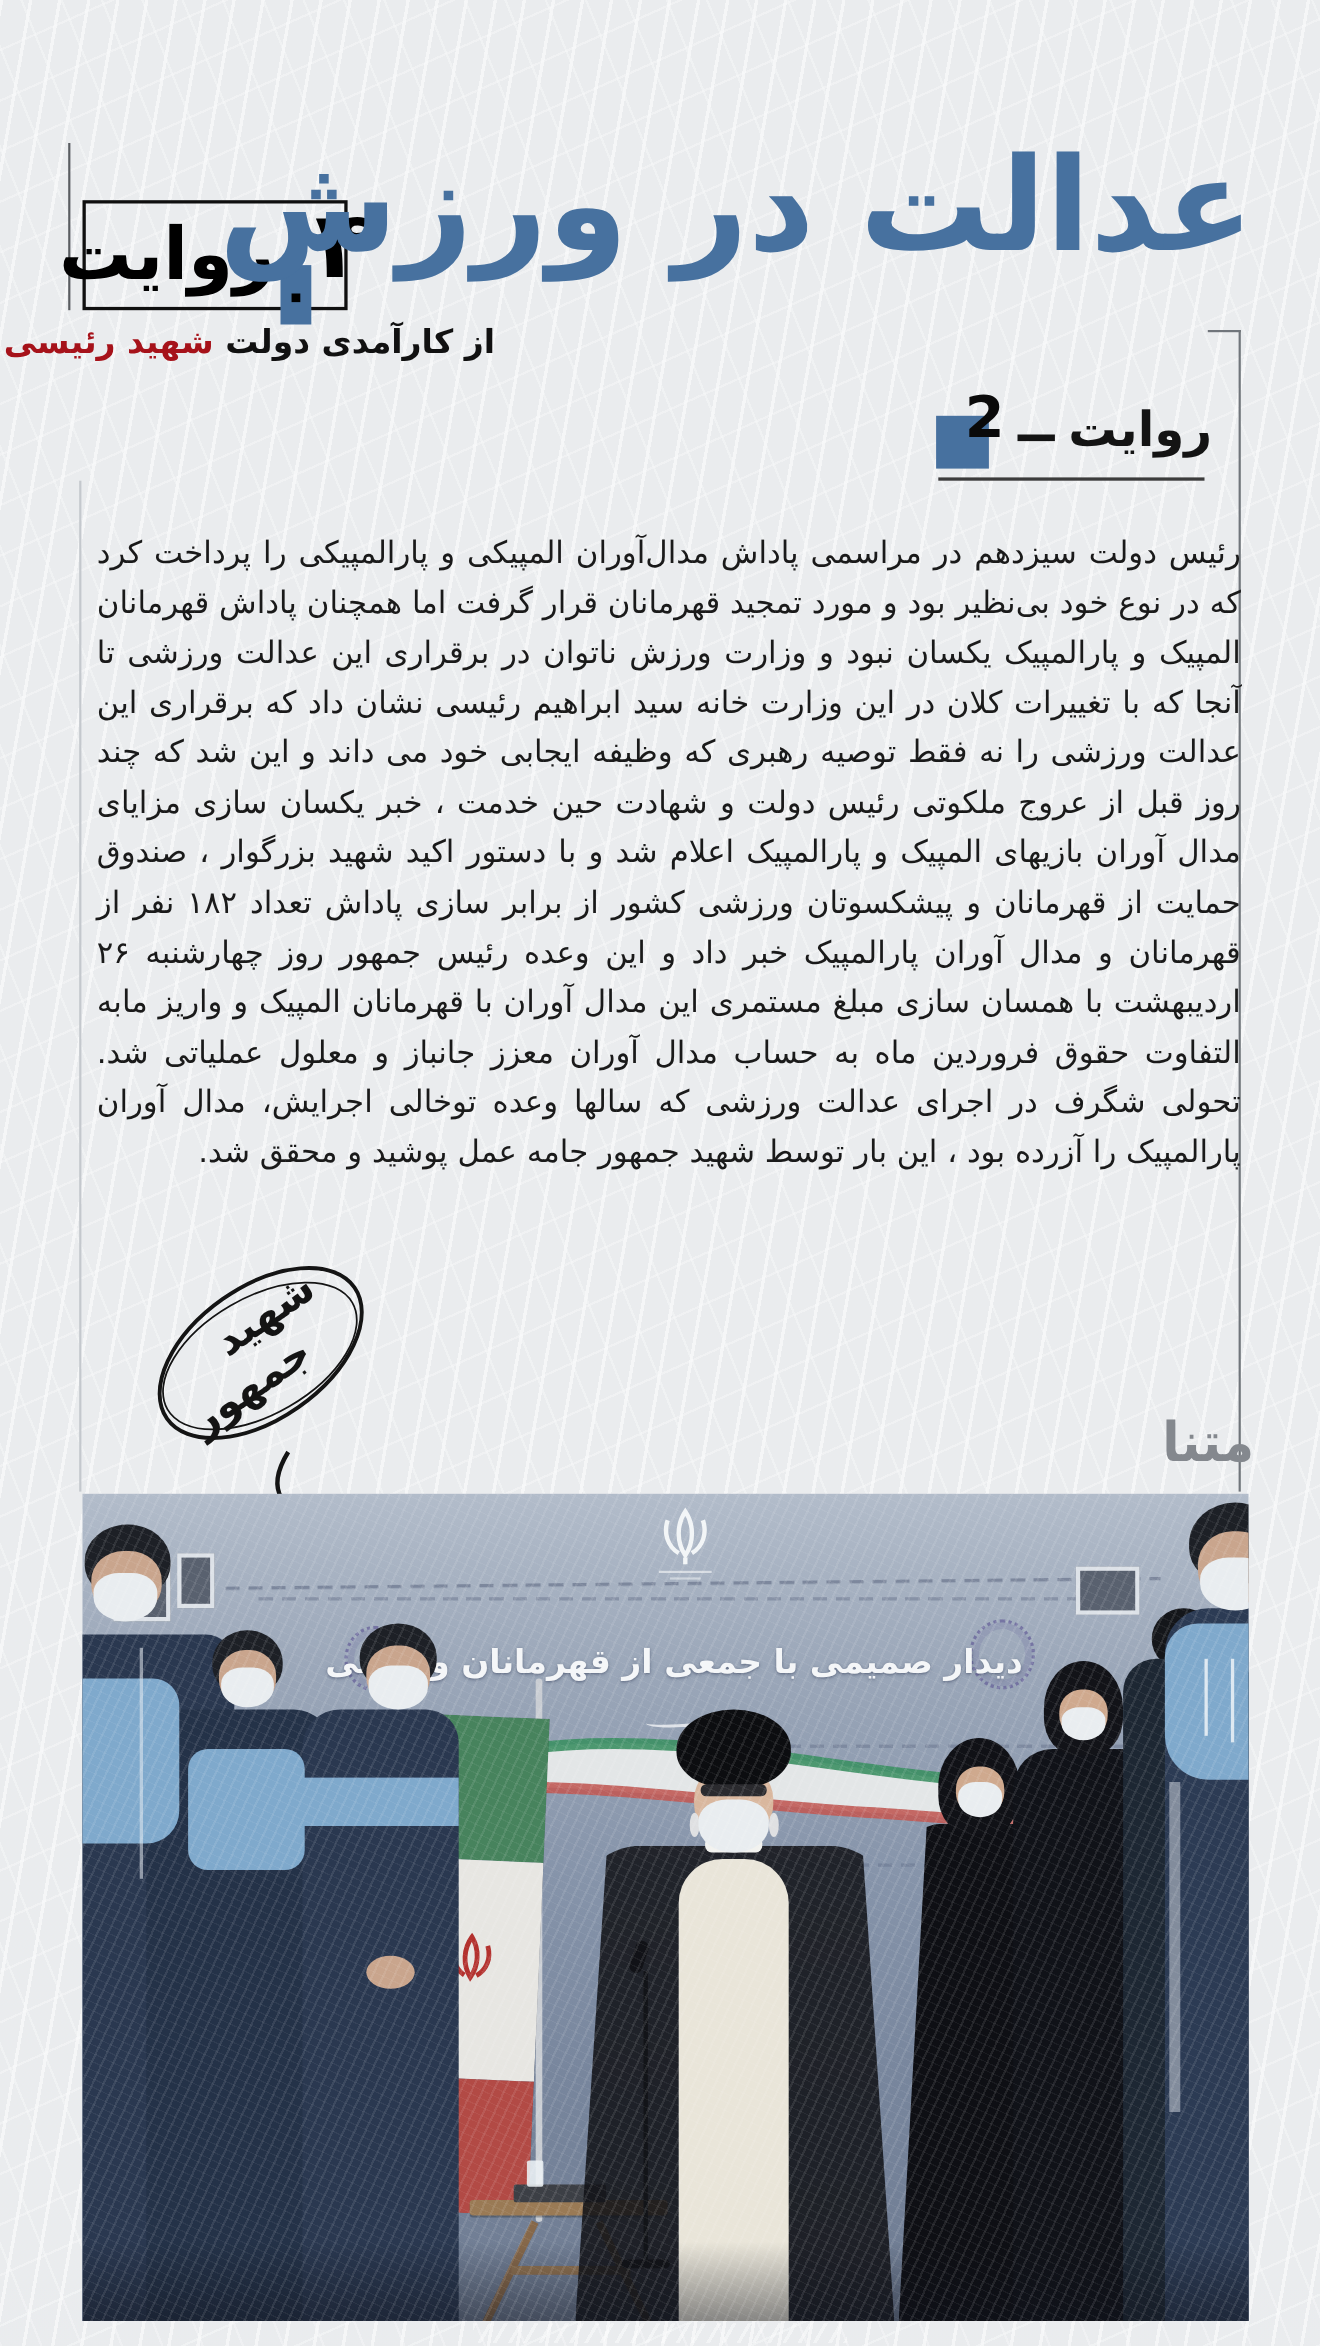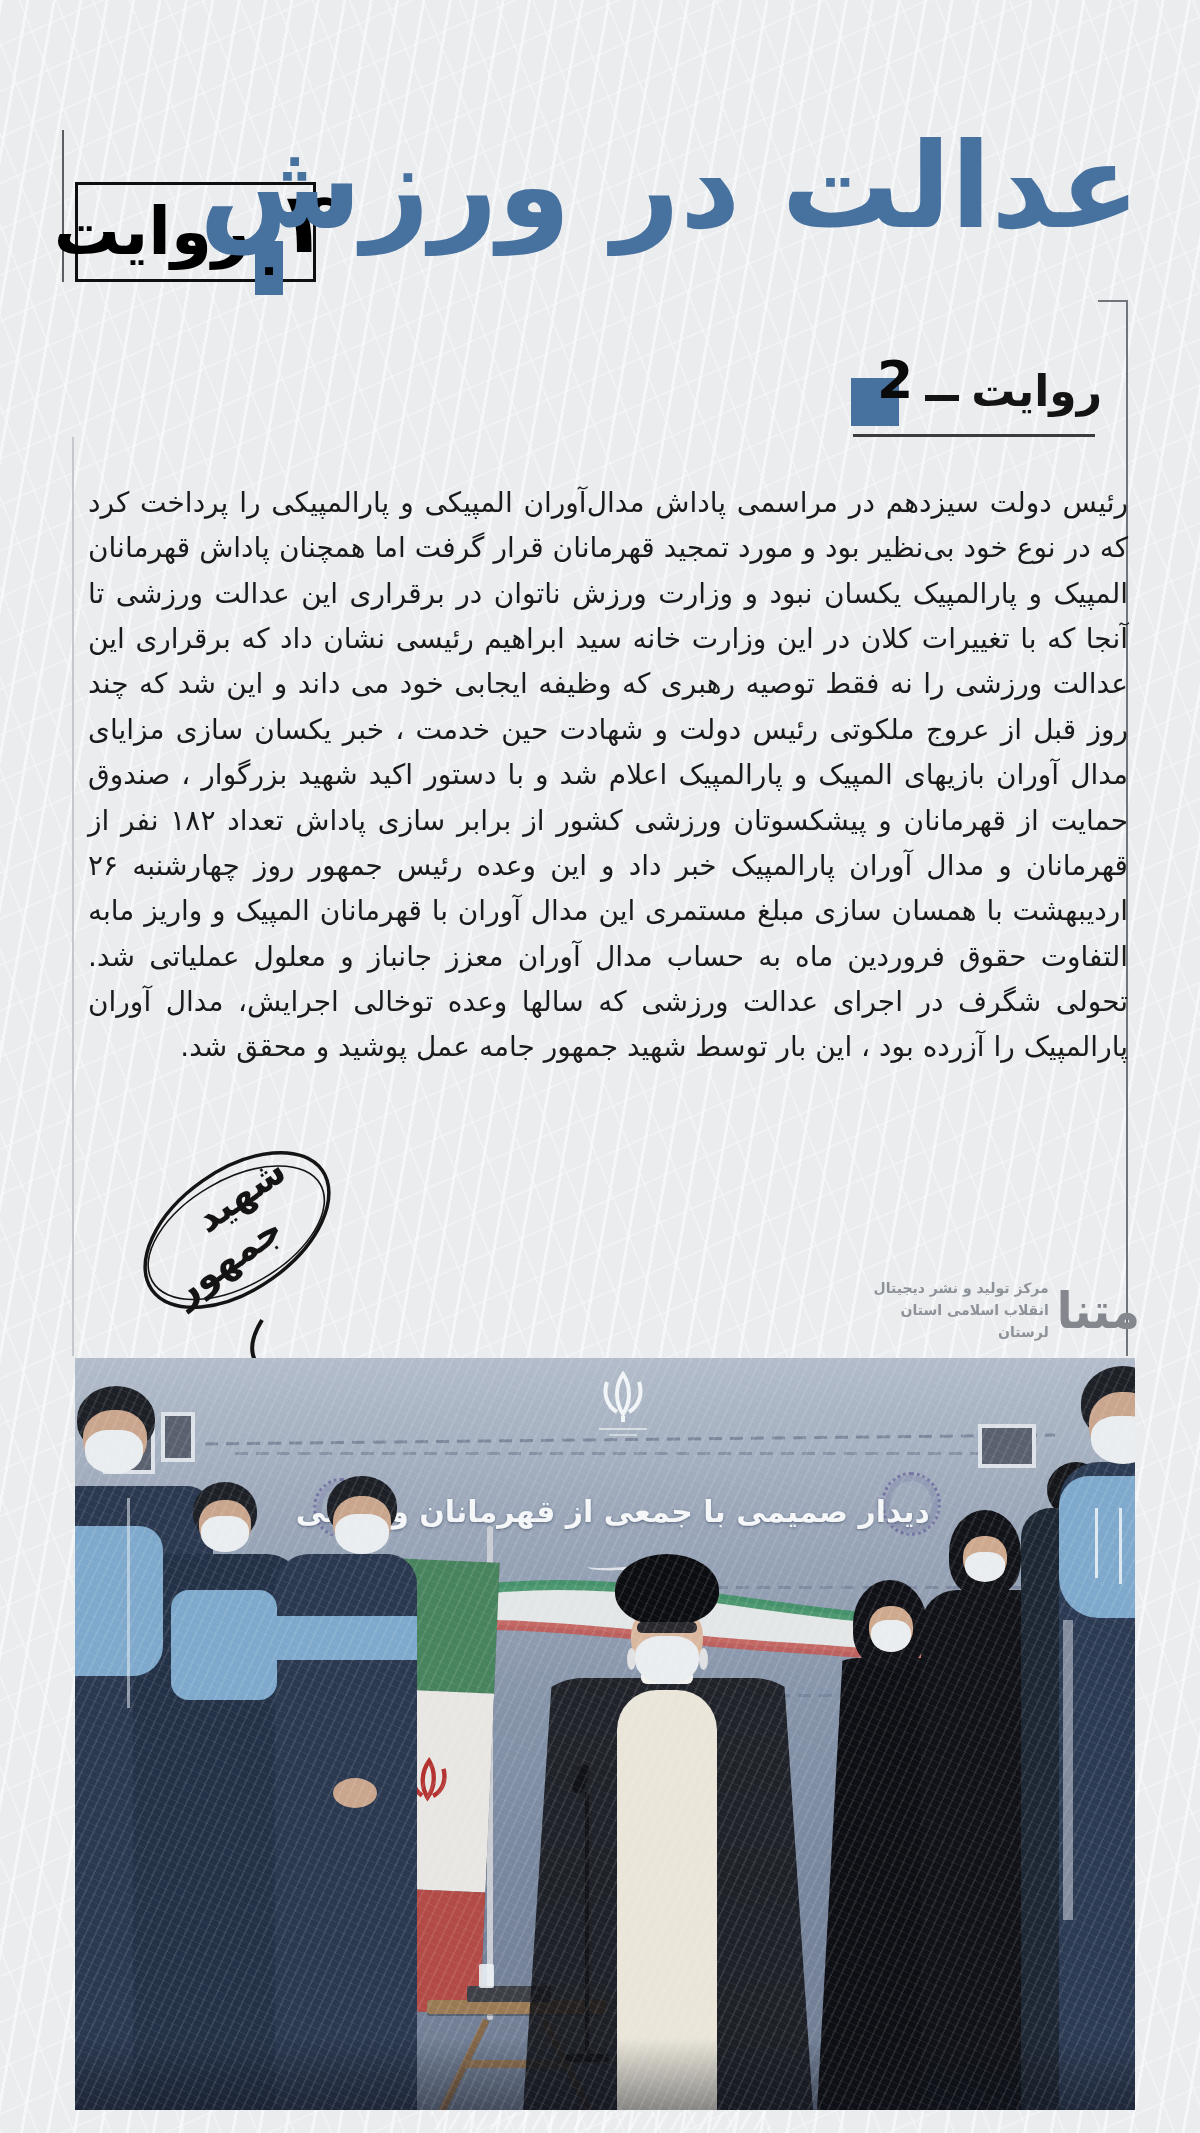--- a/index.html
+++ b/index.html
@@ -180,20 +180,25 @@
   <div class="rule-left-body"></div>
 
   <div class="badge">
     <span class="badge-digit4">۴</span>
     <span class="badge-zero">
       <span>۰</span>
     </span>
     <span class="badge-label">روایت</span>
   </div>
 
+  <div class="subtitle">
+    <span>از کارآمدی دولت</span>
+    <span> </span>
+    <span class="red">شهید رئیسی</span>
+  </div>
 
   <div class="main-title">عدالت در ورزش</div>
 
   <div class="narrative">
     <span class="nar-label">روایت</span>
     <span class="nar-dash"></span>
     <span class="n14-wrap">
       <span class="blue-sq"></span>
       <span class="n14">2</span>
     </span>
@@ -208,24 +213,20 @@
         <ellipse cx="125" cy="118" rx="104" ry="60" fill="none" stroke="#141414" stroke-width="3.5"></ellipse>
         <ellipse cx="123" cy="120" rx="97" ry="53" fill="none" stroke="#141414" stroke-width="1.6" transform="rotate(5 125 118)"></ellipse>
       </g>
       <text x="148" y="104" transform="rotate(-35 125 118)" text-anchor="middle" direction="rtl" font-family="DejaVu Sans, sans-serif" font-size="38" font-weight="bold" fill="#141414">شهید</text>
       <text x="100" y="150" transform="rotate(-35 125 118)" text-anchor="middle" direction="rtl" font-family="DejaVu Sans, sans-serif" font-size="38" font-weight="bold" fill="#141414">جمهور</text>
       <path d="M150,208 q-16,26 -6,42" stroke="#141414" stroke-width="4" fill="none"></path>
     </svg>
   </div>
 
   <div class="publisher">
-    <div class="pub-text">
-      <div>مرکز تولید و نشر دیجیتال</div>
-      <div>انقلاب اسلامی استان لرستان</div>
-    </div>
     <div class="pub-logo">متنا</div>
   </div>
 
   <div class="photo">
 
     <div class="ph-emblem">
       <svg viewBox="0 0 24 28" fill="none" stroke="currentColor" stroke-width="2">
         <path d="M12 2 C8 8 8 16 12 22 C16 16 16 8 12 2 Z"></path>
         <path d="M4 6 C2 12 4 18 9 21"></path>
         <path d="M20 6 C22 12 20 18 15 21"></path>

